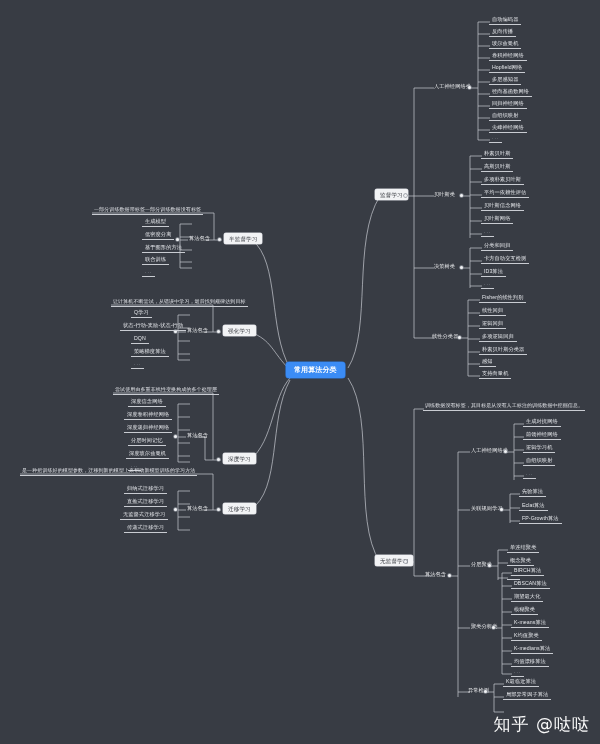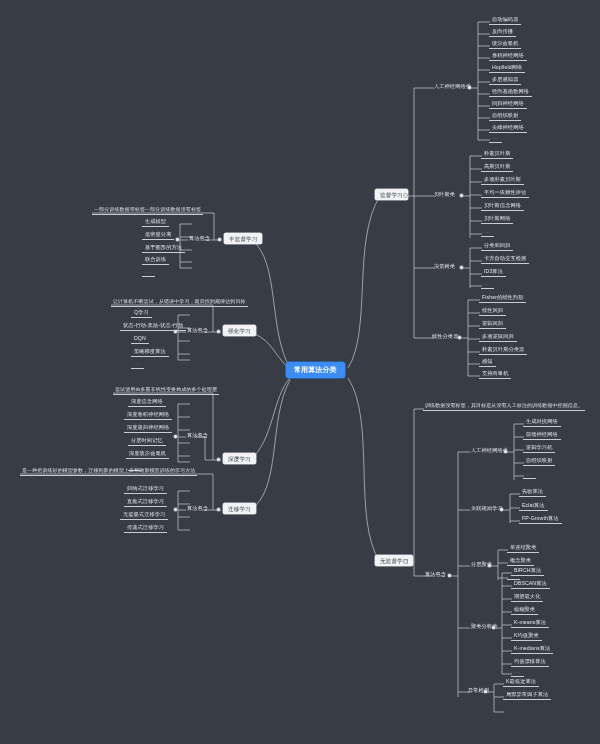--- a/index.html
+++ b/index.html
@@ -381,13 +381,14 @@
   <div class="node leaf" style="left:511px;top:632px;">K均值聚类</div>
   <div class="node leaf" style="left:511px;top:645px;">K-medians算法</div>
   <div class="node leaf" style="left:511px;top:658px;">均值漂移算法</div>
   <div class="node leaf ell" style="left:511px;top:668px;">...</div>
 
   <div class="node mid" style="left:466px;top:687px;">异常检测</div>
   <div class="dot" style="left:484px;top:690px;"></div>
   <div class="node leaf" style="left:503px;top:678px;">K最临近算法</div>
   <div class="node leaf" style="left:503px;top:691px;">局部异常因子算法</div>
 
+  <div class="watermark">知乎 @哒哒</div>
 </div>
 
 </body></html>

